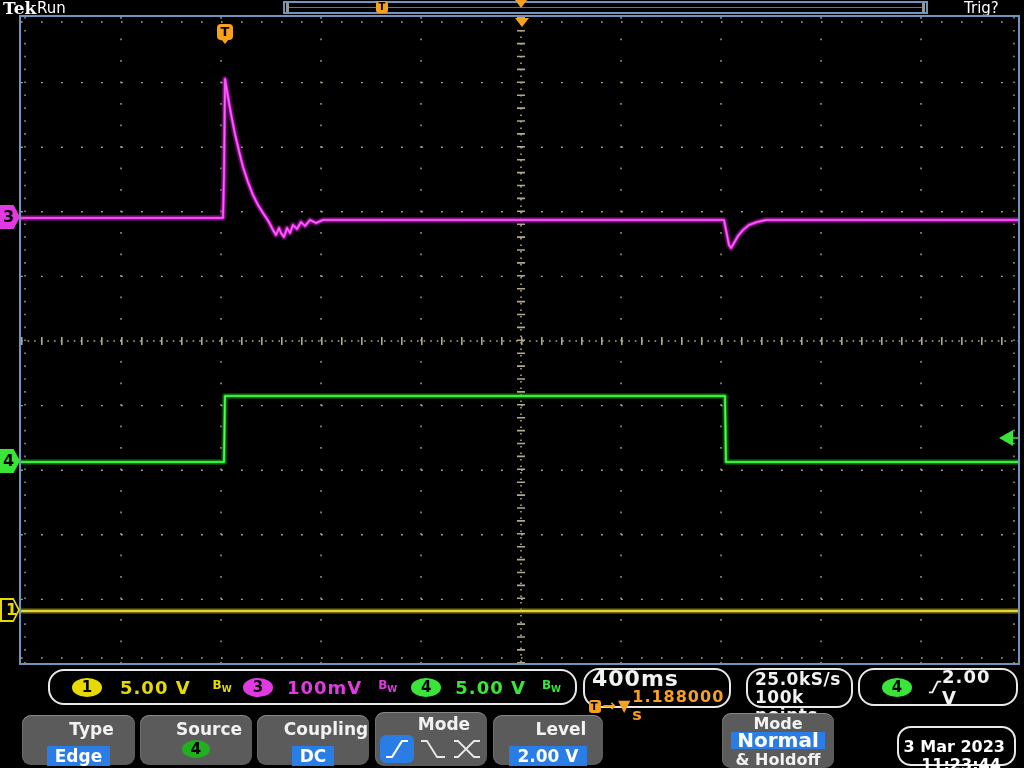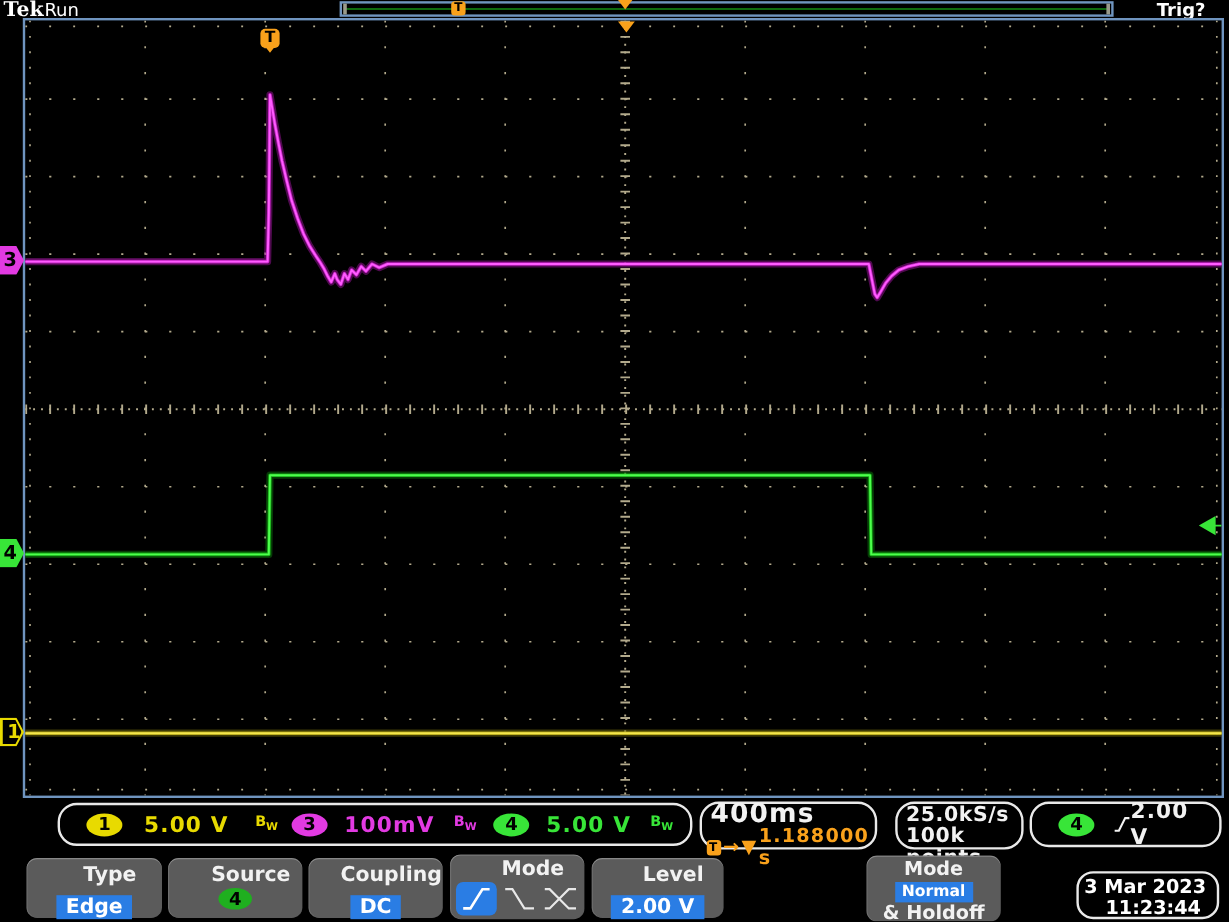--- a/index.html
+++ b/index.html
@@ -3,21 +3,21 @@
 <meta charset="utf-8">
 <style>
   html,body{margin:0;padding:0;background:#000;}
   .screen{position:relative;width:1024px;height:768px;background:#000;overflow:hidden;
           font-family:"DejaVu Sans",sans-serif;font-weight:bold;}
 
   
   .tek-logo{position:absolute;left:3px;top:-2px;color:#fff;font-family:"DejaVu Serif",serif;
             font-size:17px;letter-spacing:0;}
   .run-status{position:absolute;left:37px;top:-1px;color:#fff;font-size:15px;font-weight:normal;}
-  .trig-status{position:absolute;left:964px;top:-1px;color:#fff;font-size:15px;font-weight:bold;}
+  .trig-status{position:absolute;left:964px;top:-1px;color:#fff;font-size:15px;font-weight:normal;}
   .record-view{position:absolute;left:283px;top:1px;width:645px;height:13px;
                border:2px solid #6f94bf;background:#000;box-sizing:border-box;}
   .rv-line{position:absolute;left:2px;right:2px;top:4px;height:1px;background:#19b219;}
   .rv-bracket{position:absolute;top:0;width:3px;height:100%;background:#9a9a8a;}
   .rv-bracket.left{left:1px;}
   .rv-bracket.right{right:1px;}
   .rv-ttag{position:absolute;left:91px;top:-2px;width:12px;height:12px;background:#f9a11b;
            border-radius:3px;color:#000;font-size:10px;line-height:12px;text-align:center;}
   .rv-tri{position:absolute;left:230px;top:-3px;width:0;height:0;
           border-left:6px solid transparent;border-right:6px solid transparent;
@@ -64,26 +64,26 @@
 
   
   .btn{position:absolute;background:#5b5b5b;border-radius:9px;color:#f2f2f2;text-align:center;
        box-sizing:border-box;
        box-shadow:inset 0 1px 0 rgba(255,255,255,.28),inset 1px 0 0 rgba(255,255,255,.12),
                   2px 2px 0 rgba(0,0,0,.7);}
   .btn .lbl{font-size:17px;line-height:20px;margin-top:4px;padding-left:26px;}
   .btn .val{display:inline-block;font-size:17px;line-height:20px;padding:0 8px;margin-top:7px;}
   .hl{background:#2a7de4;color:#fff;}
   .btn .lbl3{font-size:16px;line-height:17px;margin-top:2px;}
-  .val3{display:inline-block;font-size:13px;line-height:17px;padding:0 6px;}
+  .val3{display:inline-block;font-size:20px;line-height:17px;padding:0 6px;}
   .slope-icons{display:flex;align-items:center;justify-content:center;gap:5px;margin-top:1px;}
   .slope-sel{background:#2a7de4;border-radius:6px;width:34px;height:28px;display:flex;
              align-items:center;justify-content:center;}
   .dtbox{position:absolute;border:2px solid #e9e9e9;border-radius:14px;background:#000;
-         box-sizing:border-box;color:#fff;font-size:16px;line-height:18px;padding-top:2px;}
+         box-sizing:border-box;color:#fff;font-size:16px;line-height:18px;padding-top:10px;}
   .dt-date{text-align:right;padding-right:9px;}
   .dt-time{text-align:center;padding-left:9px;}
 </style>
 </head>
 <body>
 
 <div class="screen">
 
   <span class="tek-logo">Tek</span>
   <span class="run-status">Run</span>

